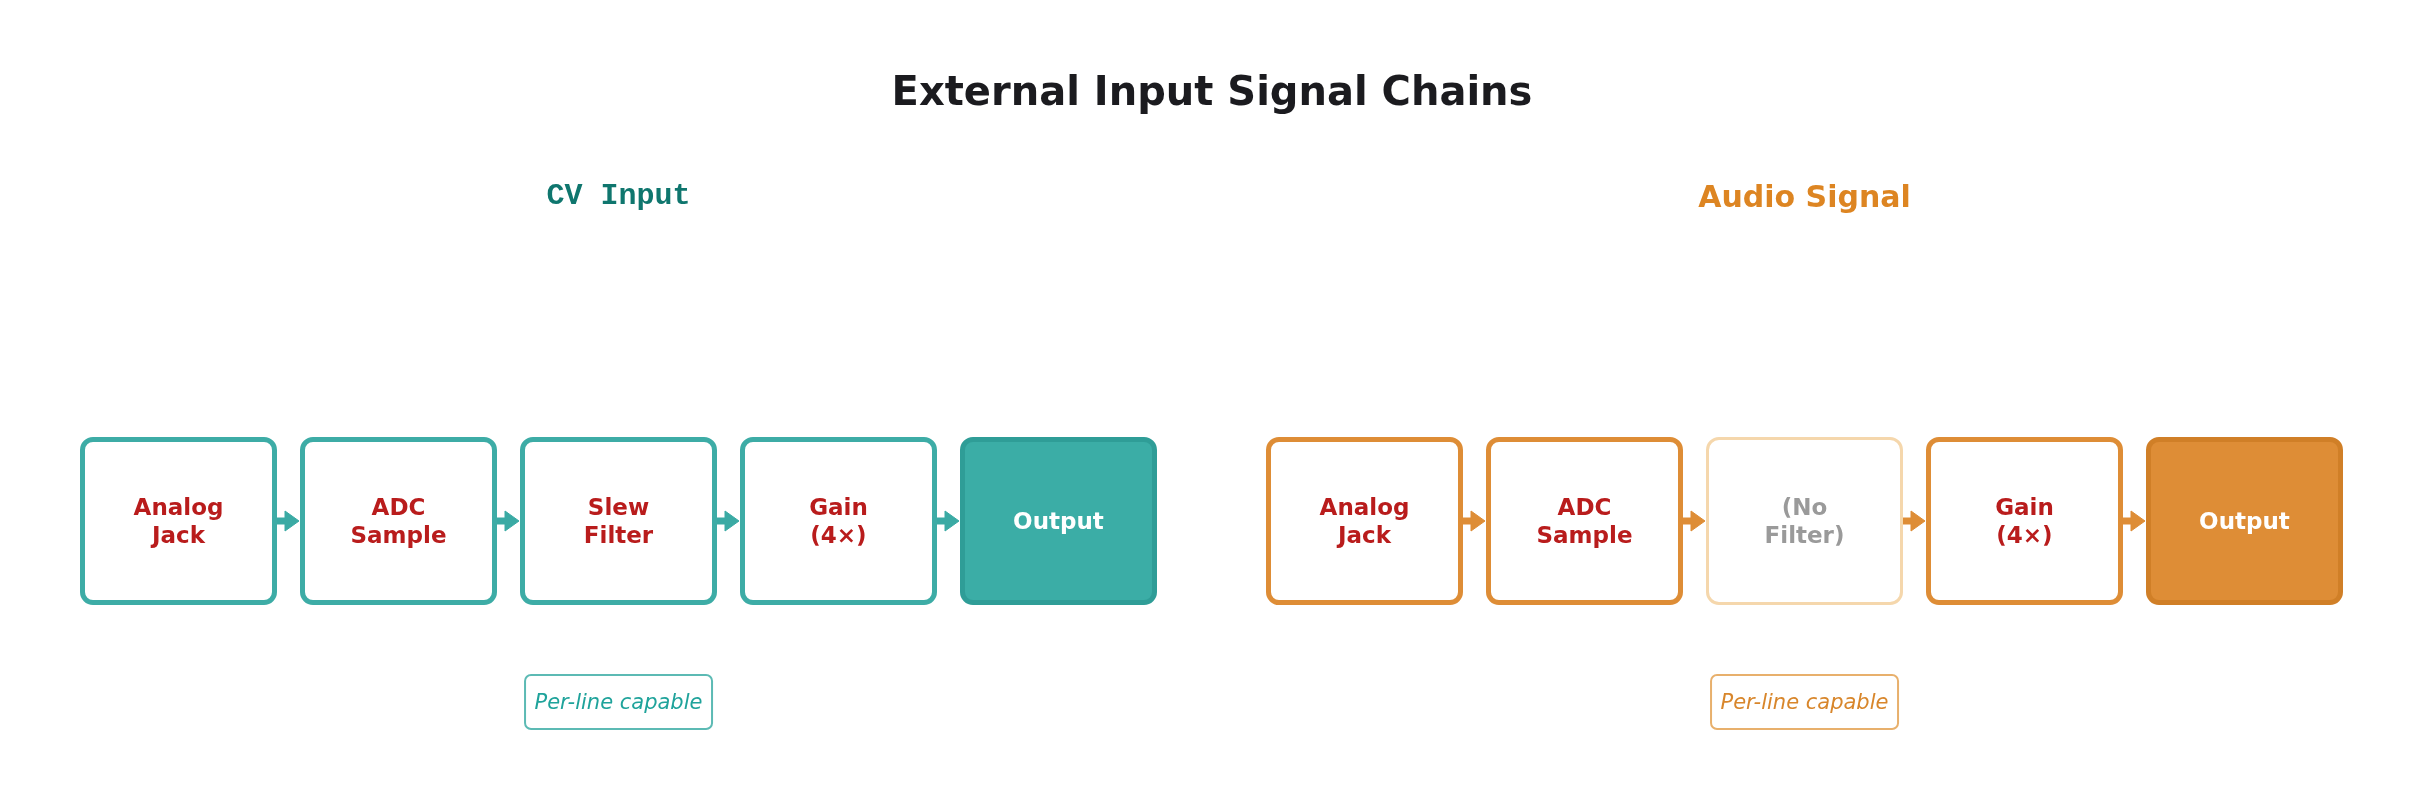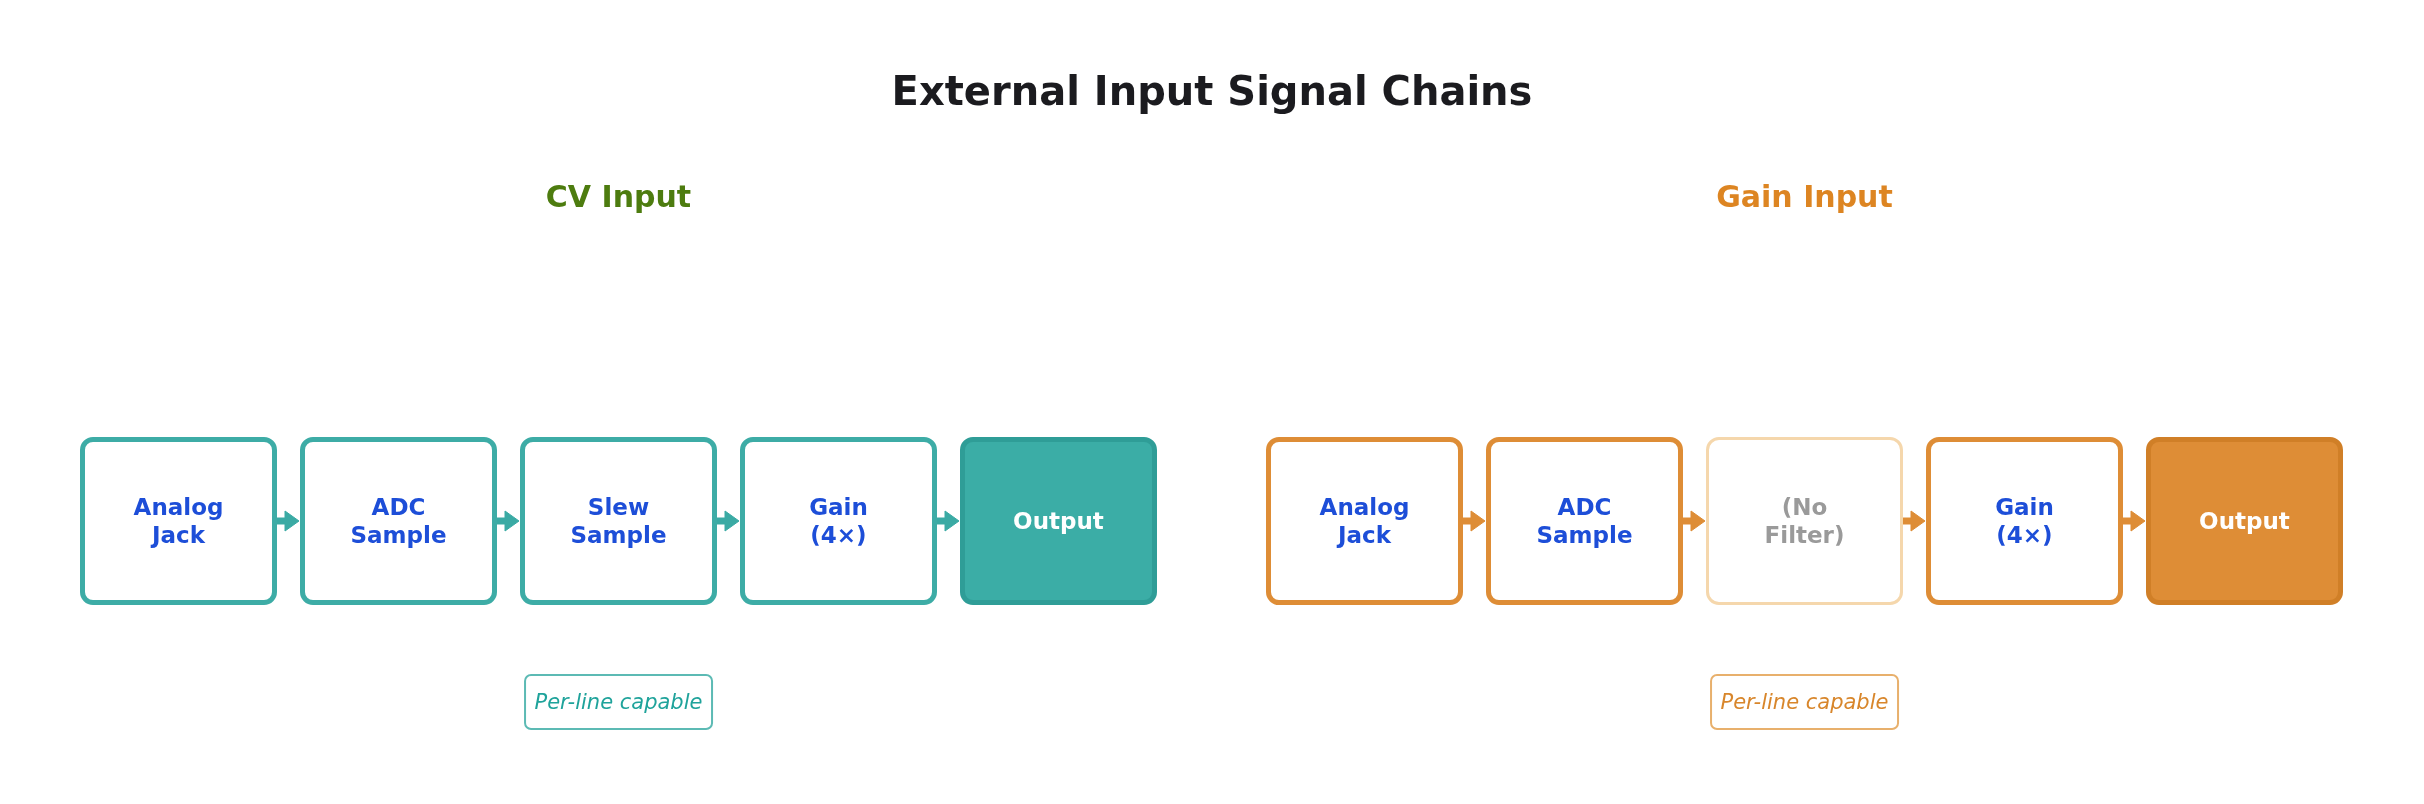--- a/index.html
+++ b/index.html
@@ -37,21 +37,21 @@
 
   .chain-label {
     position: absolute;
     top: 179px;
     left: 0;
     width: 100%;
     text-align: center;
     font-size: 30px;
     font-weight: bold;
   }
-  .cv    .chain-label { color: #4d7c0f; }
+  .cv    .chain-label { color: #0f766e; font-family: Liberation Mono, monospace; }
   .audio .chain-label { color: #dd8522; }
 
   .flow-row {
     position: absolute;
     top: 437px;
     left: 0;
     height: 168px;
     display: flex;
     align-items: center;
   }
@@ -62,21 +62,21 @@
     flex: 0 0 197px;
     border: 5px solid;
     border-radius: 13px;
     background: #ffffff;
     display: flex;
     align-items: center;
     justify-content: center;
     text-align: center;
     font-size: 23px;
     font-weight: bold;
-    color: #1d4ed8;
+    color: #b91c1c;
   }
   .cv    .node { border-color: #3daca6; }
   .audio .node { border-color: #de8d36; }
 
   .cv    .node.filled { background: #3bada6; border-color: #2f9d97; color: #ffffff; }
   .audio .node.filled { background: #de8d36; border-color: #d07f27; color: #ffffff; }
 
   .audio .node.muted  { border-color: #f5d7ac; border-width: 3px; color: #9a9a9a; }
 
   .node-label {
@@ -130,21 +130,21 @@
       <div class="node">
         <span class="node-label">ADC
 Sample</span>
       </div>
       <svg class="arrow" viewBox="0 0 23 26">
         <line class="arrow-shape" x1="0" y1="13" x2="10" y2="13" stroke-width="7"></line>
         <polygon class="arrow-shape" points="8,3 8,23 22,13"></polygon>
       </svg>
       <div class="node">
         <span class="node-label">Slew
-Sample</span>
+Filter</span>
       </div>
       <svg class="arrow" viewBox="0 0 23 26">
         <line class="arrow-shape" x1="0" y1="13" x2="10" y2="13" stroke-width="7"></line>
         <polygon class="arrow-shape" points="8,3 8,23 22,13"></polygon>
       </svg>
       <div class="node">
         <span class="node-label">Gain
 (4×)</span>
       </div>
       <svg class="arrow" viewBox="0 0 23 26">
@@ -152,21 +152,21 @@
         <polygon class="arrow-shape" points="8,3 8,23 22,13"></polygon>
       </svg>
       <div class="node filled">
         <span class="node-label">Output</span>
       </div>
     </div>
     <div class="badge">Per-line capable</div>
   </section>
 
   <section class="chain audio">
-    <div class="chain-label">Gain Input</div>
+    <div class="chain-label">Audio Signal</div>
     <div class="flow-row">
       <div class="node">
         <span class="node-label">Analog
 Jack</span>
       </div>
       <svg class="arrow" viewBox="0 0 23 26">
         <line class="arrow-shape" x1="0" y1="13" x2="10" y2="13" stroke-width="7"></line>
         <polygon class="arrow-shape" points="8,3 8,23 22,13"></polygon>
       </svg>
       <div class="node">

